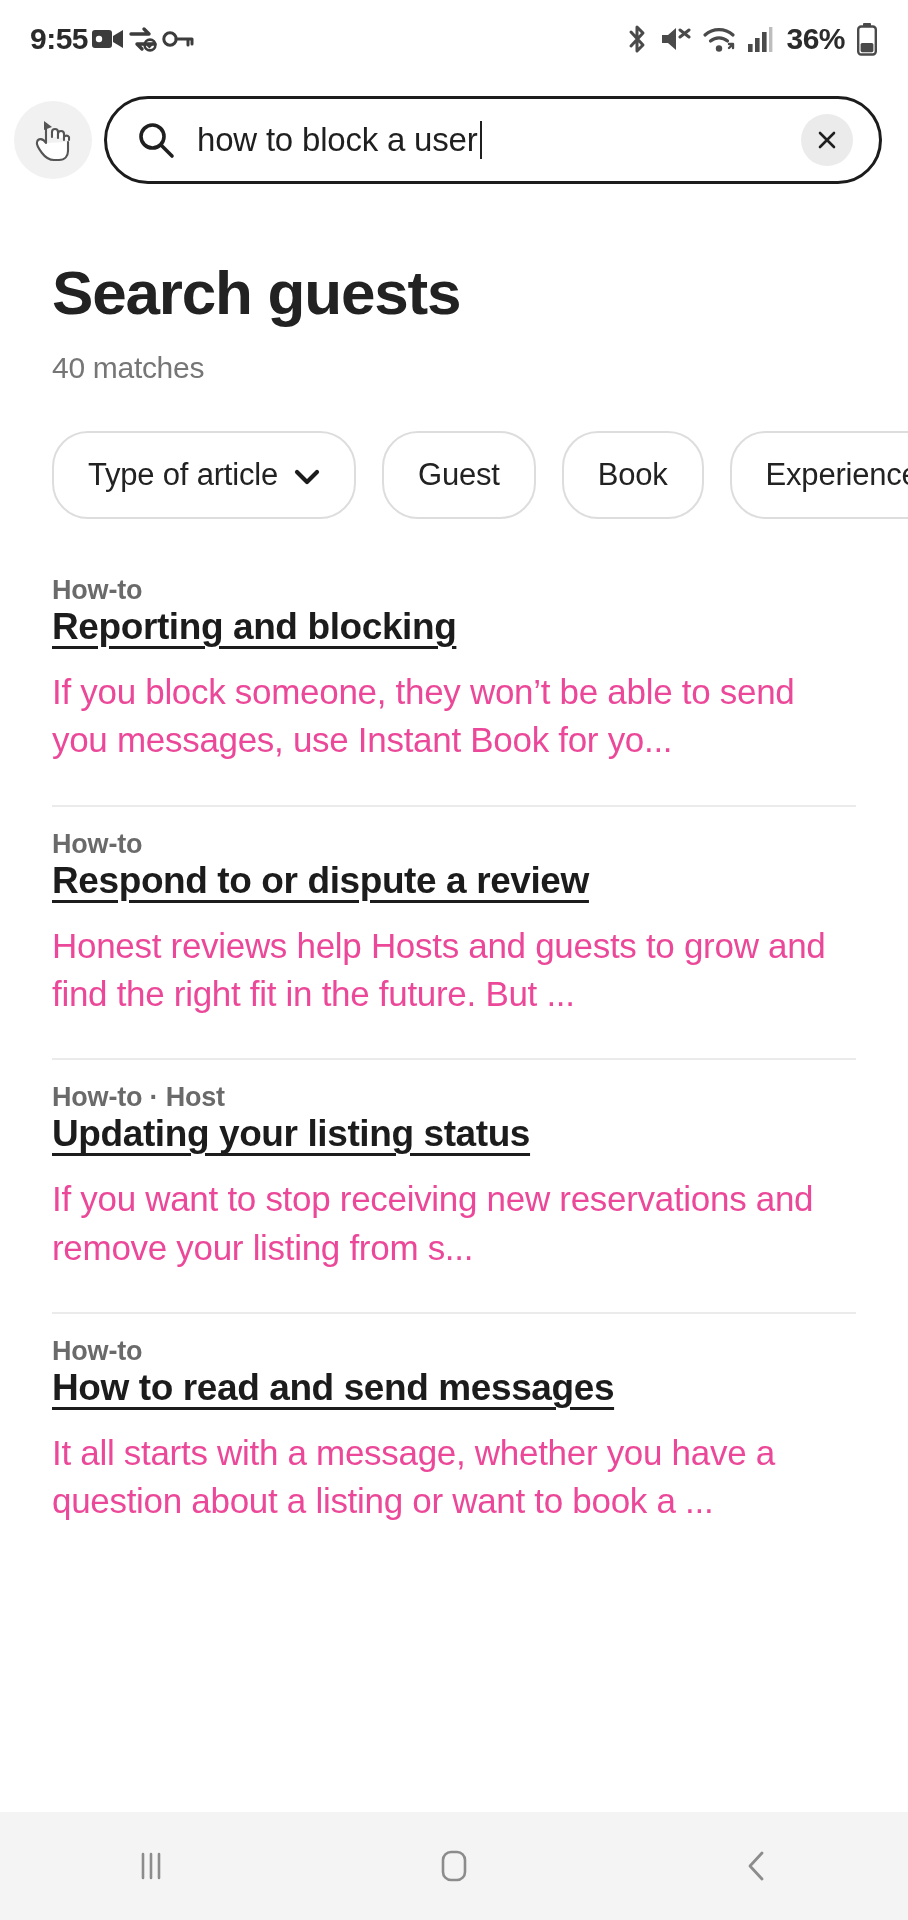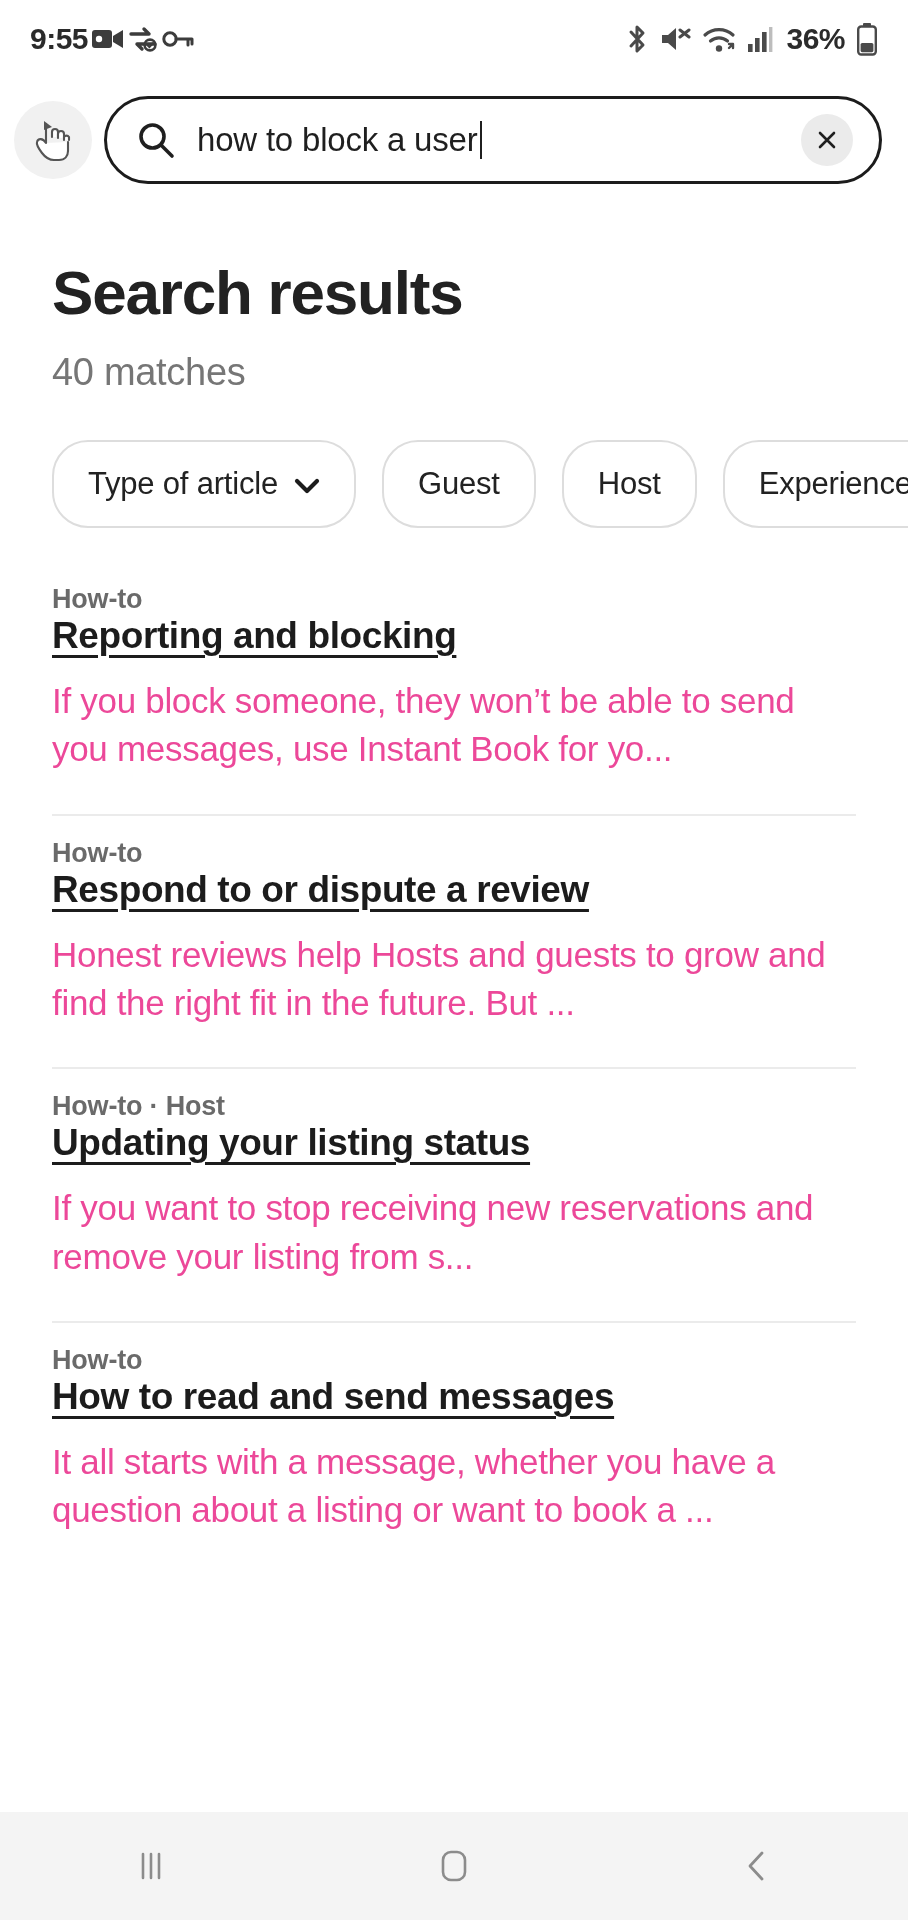--- a/index.html
+++ b/index.html
@@ -75,21 +75,21 @@
   
   .content{ padding:0 52px; }
 
   .page-title{
     font-size:62px; font-weight:700; color:#222222;
     letter-spacing:-1.2px;
     margin-top:72px;
     line-height:1.05;
   }
   .match-count{
-    font-size:38px; color:#767676;
+    font-size:30px; color:#767676;
     margin-top:26px;
     letter-spacing:-0.3px;
   }
 
   
   .chips-row{
     display:flex; align-items:center; gap:26px;
     margin-top:46px;
     width:1050px;            
   }
@@ -237,37 +237,37 @@
     <span class="clear-btn">
       <svg width="24" height="24" viewBox="0 0 24 24">
         <path d="M5 5 L19 19 M19 5 L5 19" stroke="#1f1f1f" stroke-width="2.6" stroke-linecap="round"></path>
       </svg>
     </span>
   </div>
 </div>
 
 <div class="content">
 
-  <h1 class="page-title">Search results</h1>
+  <h1 class="page-title">Search guests</h1>
   <div class="match-count">40 matches</div>
 
   <div class="chips-row">
     <div class="chip">
       <span>Type of article</span>
       <span>
         <svg width="26" height="16" viewBox="0 0 26 16">
           <path d="M3 3 L13 13 L23 3" stroke="#1c1c1c" stroke-width="4.2" fill="none" stroke-linecap="round" stroke-linejoin="round"></path>
         </svg>
       </span>
     </div>
     <div class="chip">
       <span>Guest</span>
     </div>
     <div class="chip">
-      <span>Host</span>
+      <span>Book</span>
     </div>
     <div class="chip">
       <span>Experience H</span>
     </div>
   </div>
 
   <div class="results">
 
     <div class="result">
       <div class="result-kicker">How-to</div>

